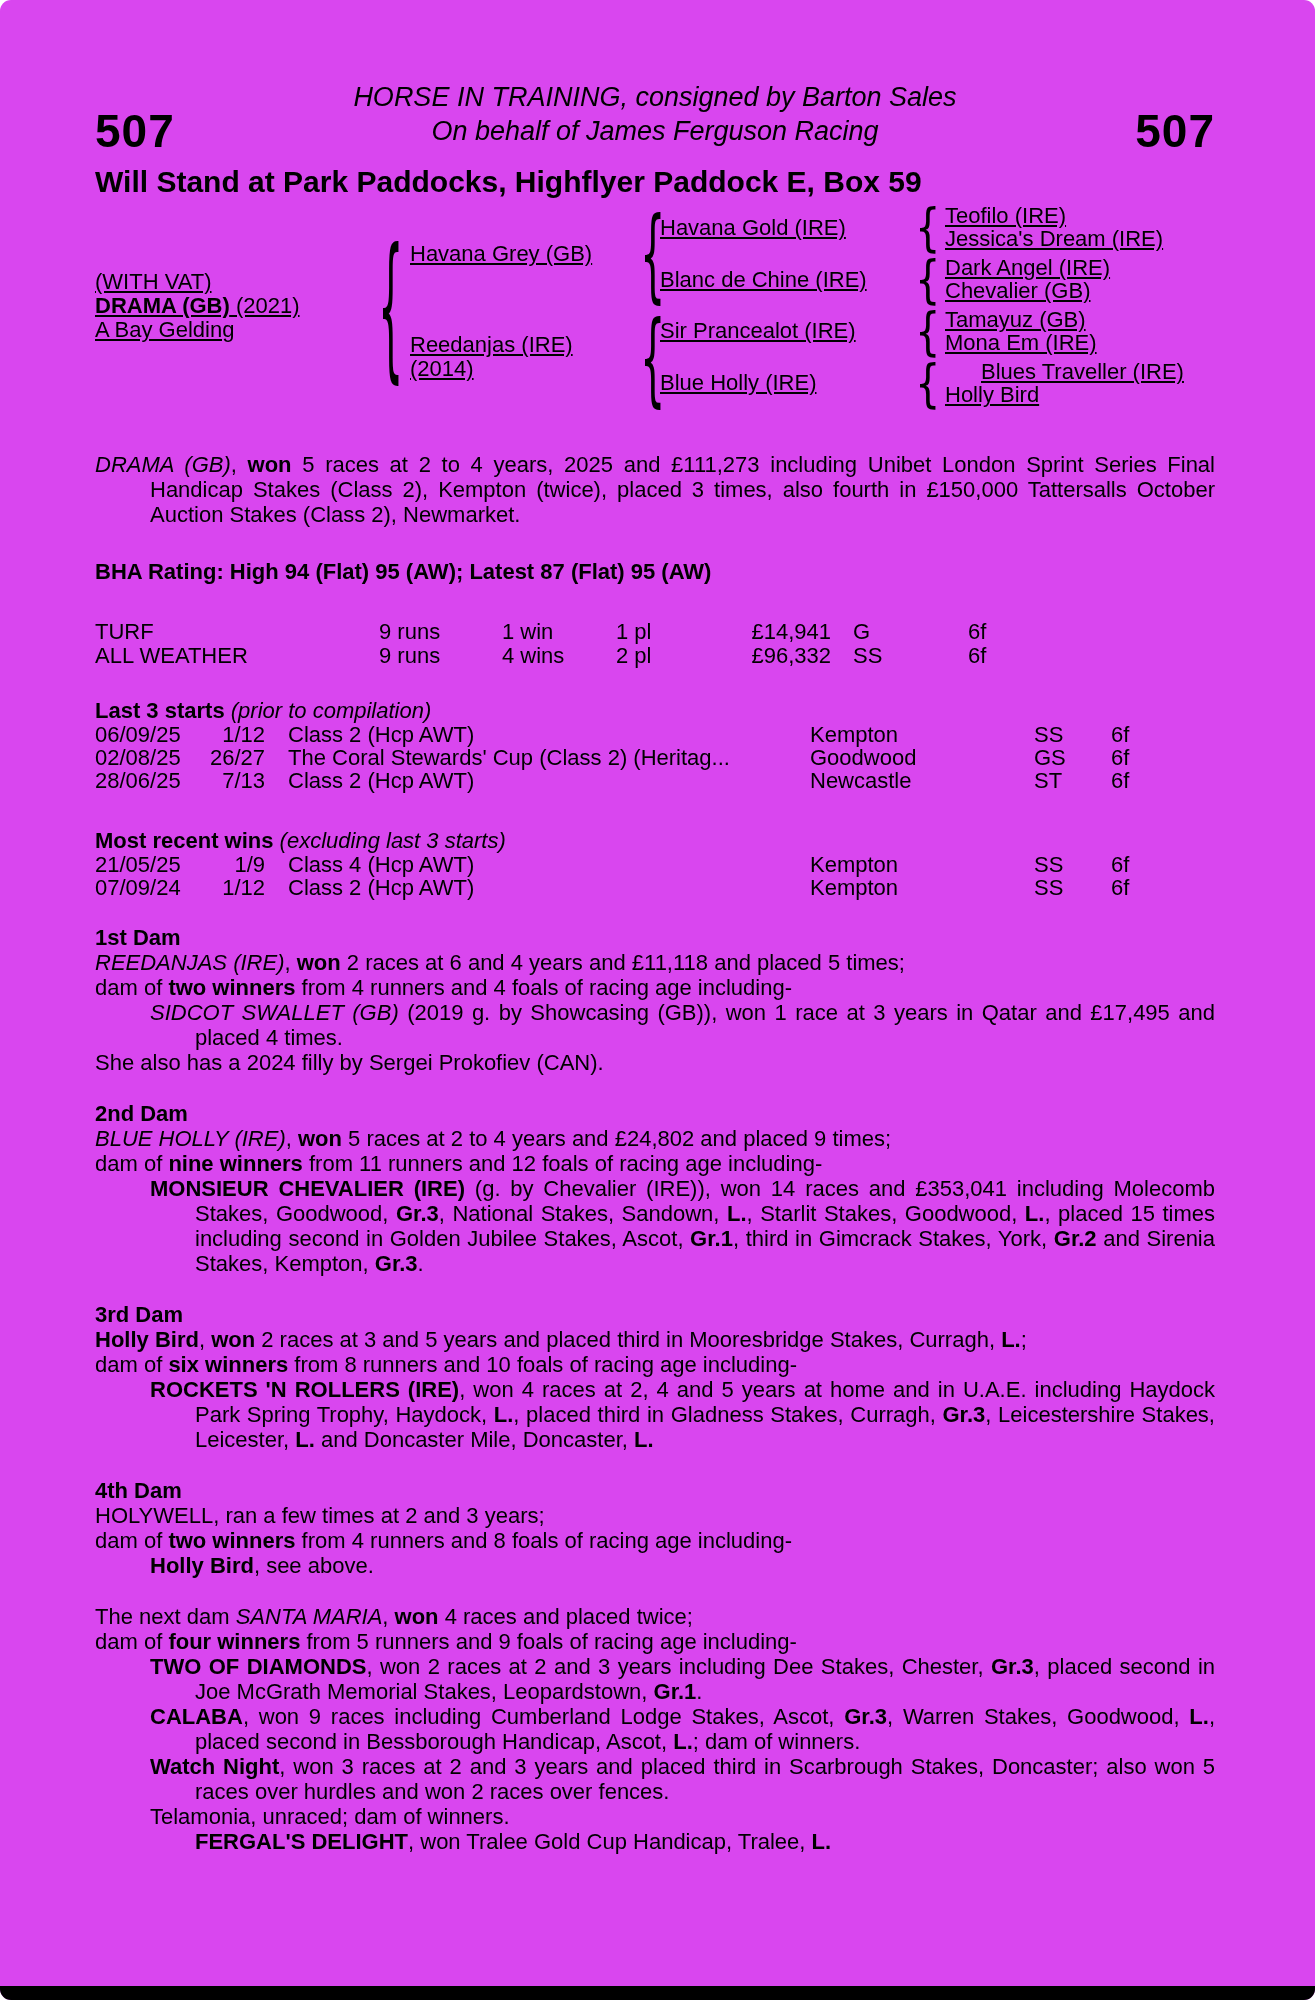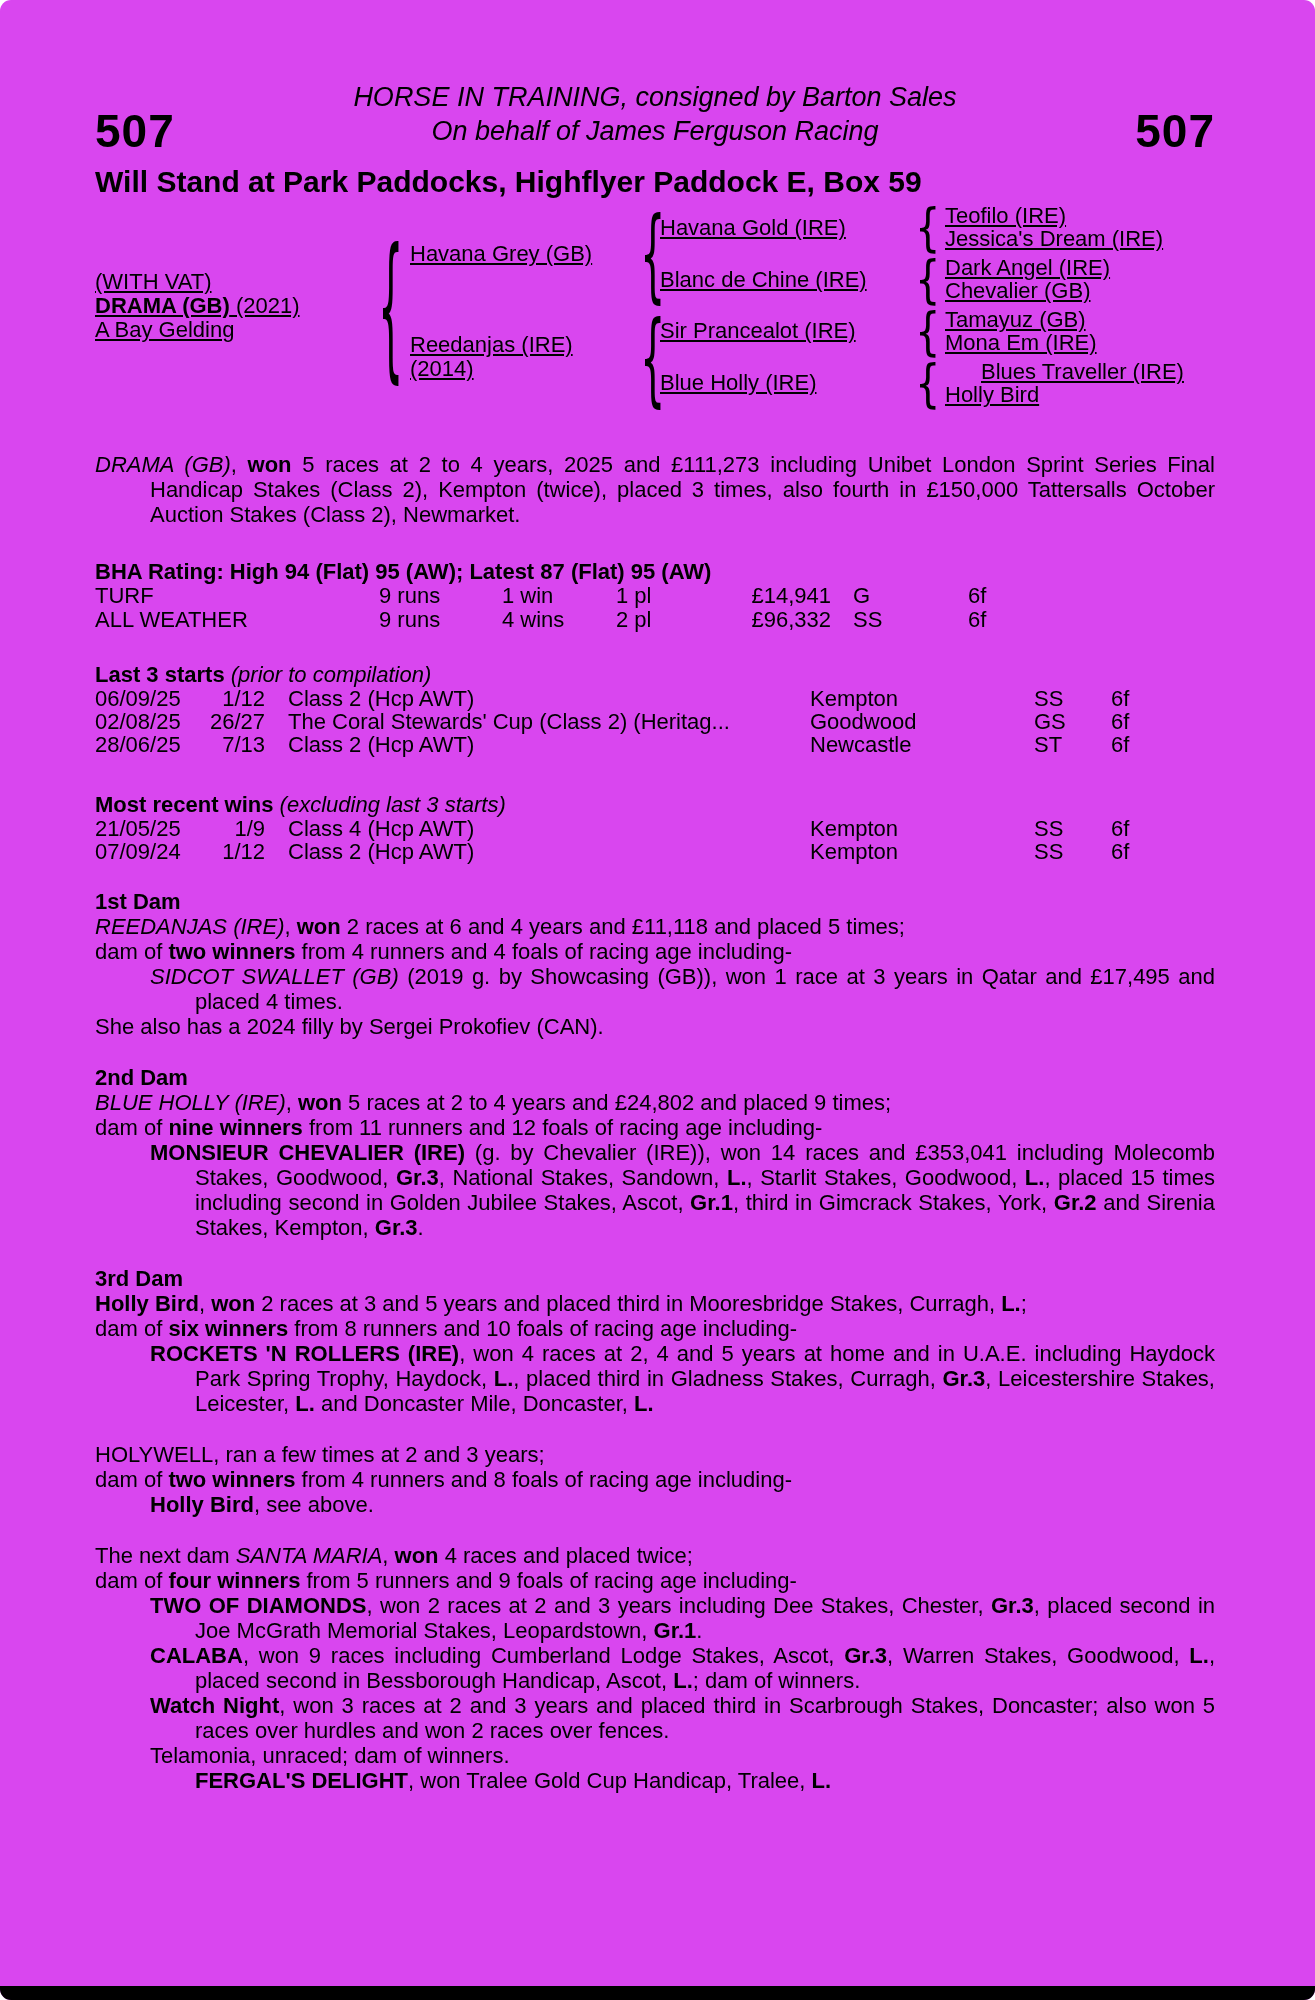--- a/index.html
+++ b/index.html
@@ -38,21 +38,21 @@
   .lvl0 { padding-left: 55px;  text-indent: -55px; }
   .lvl1 { padding-left: 100px; text-indent: -45px; }
   .lvl2 { padding-left: 145px; text-indent: -45px; }
   .race-record { margin-top: 38px; }
 
   
   .bha { margin-top: 32px; }
   .bha-h { font-weight: 700; line-height: 25px; }
   .grid { display: grid; }
   .grid span { white-space: nowrap; }
-  .bha-grid { grid-template-columns: 284px 123px 114px 115px 100px 137px 1fr; line-height: 24px; }
+  .bha-grid { grid-template-columns: 284px 123px 114px 115px 100px 137px 1fr; line-height: 24px; margin-top: 36px; }
   .bha-grid .money { text-align: right; }
   .bha-grid .going { padding-left: 22px; }
 
   .sec { margin-top: 30px; }
   .sec2 { margin-top: 36px; }
   .sec-h { line-height: 25px; }
   .starts-grid { grid-template-columns: 105px 65px 545px 224px 77px 1fr; line-height: 23px; }
   .starts-grid .pos { text-align: right; }
   .starts-grid .race { padding-left: 23px; }
 
@@ -198,20 +198,21 @@
     </div>
 
     <div class="dam">
       <p class="dam-h">3rd Dam</p>
       <p class="para lvl0"><span class="b">Holly Bird</span><span>, </span><span class="b">won</span><span> 2 races at 3 and 5 years and placed third in Mooresbridge Stakes, Curragh, </span><span class="b">L.</span><span>;</span></p>
       <p class="para lvl0"><span>dam of </span><span class="b">six winners</span><span> from 8 runners and 10 foals of racing age including-</span></p>
       <p class="para lvl1"><span class="b">ROCKETS 'N ROLLERS (IRE)</span><span>, won 4 races at 2, 4 and 5 years at home and in U.A.E. including Haydock Park Spring Trophy, Haydock, </span><span class="b">L.</span><span>, placed third in Gladness Stakes, Curragh, </span><span class="b">Gr.3</span><span>, Leicestershire Stakes, Leicester, </span><span class="b">L.</span><span> and Doncaster Mile, Doncaster, </span><span class="b">L.</span></p>
     </div>
 
     <div class="dam">
+      <p class="dam-h">4th Dam</p>
       <p class="para lvl0"><span>HOLYWELL, ran a few times at 2 and 3 years;</span></p>
       <p class="para lvl0"><span>dam of </span><span class="b">two winners</span><span> from 4 runners and 8 foals of racing age including-</span></p>
       <p class="para lvl1"><span class="b">Holly Bird</span><span>, see above.</span></p>
     </div>
 
     <div class="dam">
       <p class="para lvl0"><span>The next dam </span><span class="i">SANTA MARIA</span><span>, </span><span class="b">won</span><span> 4 races and placed twice;</span></p>
       <p class="para lvl0"><span>dam of </span><span class="b">four winners</span><span> from 5 runners and 9 foals of racing age including-</span></p>
       <p class="para lvl1"><span class="b">TWO OF DIAMONDS</span><span>, won 2 races at 2 and 3 years including Dee Stakes, Chester, </span><span class="b">Gr.3</span><span>, placed second in Joe McGrath Memorial Stakes, Leopardstown, </span><span class="b">Gr.1</span><span>.</span></p>
       <p class="para lvl1"><span class="b">CALABA</span><span>, won 9 races including Cumberland Lodge Stakes, Ascot, </span><span class="b">Gr.3</span><span>, Warren Stakes, Goodwood, </span><span class="b">L.</span><span>, placed second in Bessborough Handicap, Ascot, </span><span class="b">L.</span><span>; dam of winners.</span></p>

